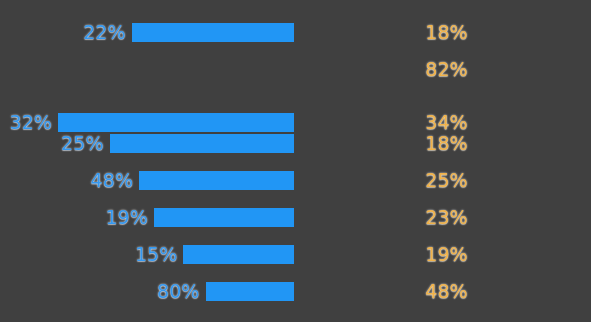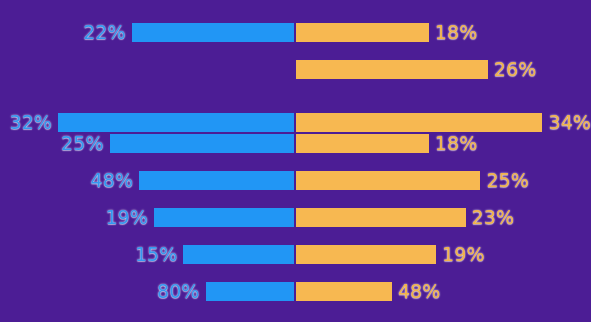--- a/index.html
+++ b/index.html
@@ -53,21 +53,21 @@
   }
 
   
   .side-right {
     position: absolute;
     left: 296px;
     top: 0;
     width: 295px;
     height: 20px;
     display: flex;
-    flex-direction: row;
+    flex-direction: column;
     justify-content: flex-start;
     align-items: center;
   }
 
   .bar {
     height: 19px;
     display: block;
   }
 
   .bar-left {
@@ -96,38 +96,38 @@
   .val-right {
     color: #f0b24a;
     margin-left: 6px;
     text-shadow: 0 0 2px rgba(255,255,255,0.95),
                  0 1px 1px rgba(245,225,190,0.55);
   }
 </style>
 </head>
 <body>
 
-<div id="chart-root" style="background: #4c1d95;">
+<div id="chart-root" style="background: #404040;">
   <div class="plot-area">
 
     <div class="bar-row" style="top: 22px;">
       <div class="side-left">
         <span class="val-label val-left" style="color: rgb(52, 152, 240);">22%</span>
         <span class="bar bar-left" style="width: 162.3px; background: rgb(33, 150, 245);"></span>
       </div>
       <div class="side-right">
         <span class="bar bar-right" style="width: 132.8px; background: rgb(247, 184, 81);"></span>
         <span class="val-label val-right" style="color: rgb(240, 178, 74);">18%</span>
       </div>
     </div>
 
     <div class="bar-row" style="top: 59px;">
       <div class="side-right">
         <span class="bar bar-right" style="width: 191.8px; background: rgb(247, 184, 81);"></span>
-        <span class="val-label val-right" style="color: rgb(240, 178, 74);">26%</span>
+        <span class="val-label val-right" style="color: rgb(240, 178, 74);">82%</span>
       </div>
     </div>
 
     <div class="bar-row" style="top: 112px; padding-left: 43px;">
       <div class="side-left">
         <span class="val-label val-left" style="color: rgb(52, 152, 240);">32%</span>
         <span class="bar bar-left" style="width: 236px; background: rgb(33, 150, 245);"></span>
       </div>
       <div class="side-right">
         <span class="bar bar-right" style="width: 250.8px; background: rgb(247, 184, 81);"></span>

